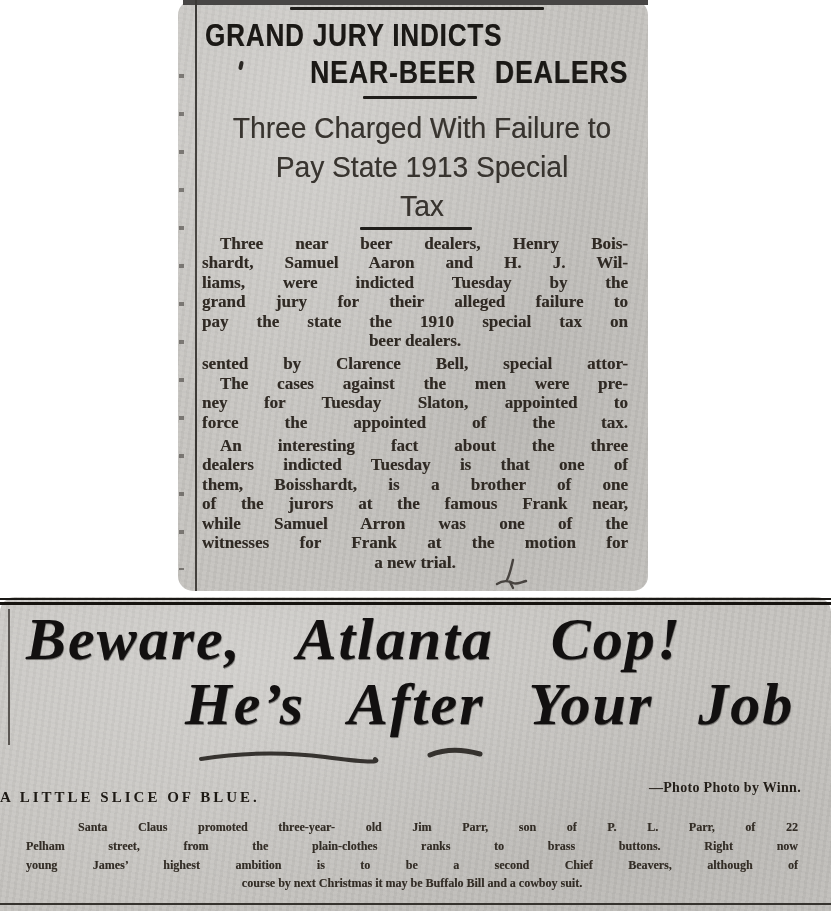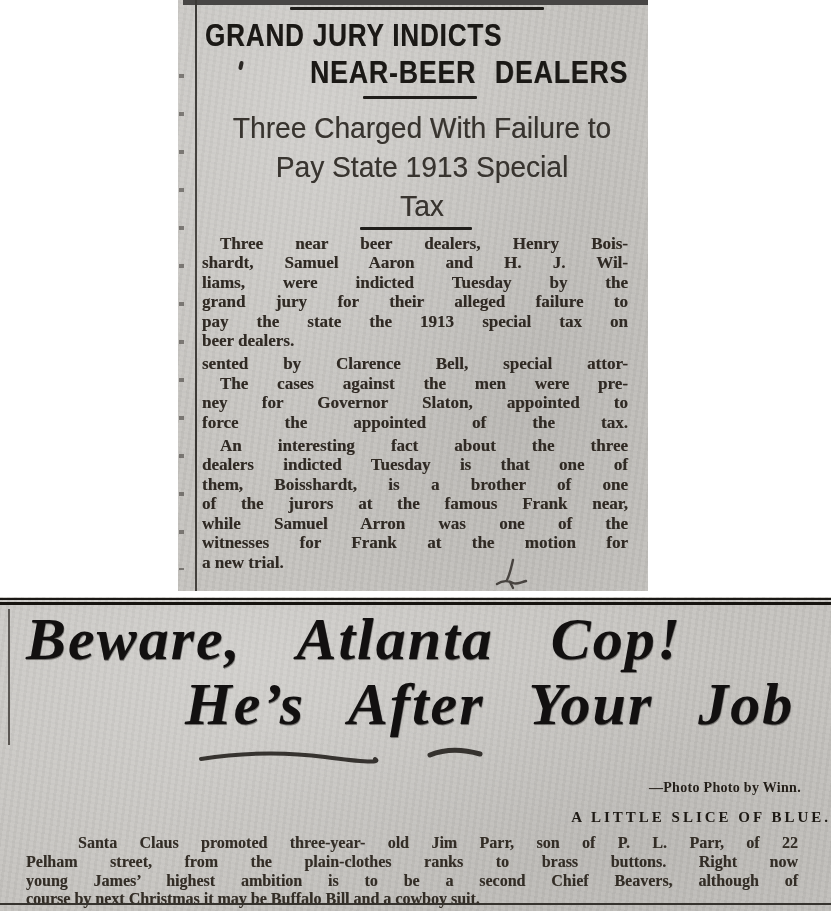--- a/index.html
+++ b/index.html
@@ -4,21 +4,21 @@
 <title>Newspaper Clippings</title>
 <style>
   html,body{margin:0;padding:0;background:#ffffff;}
   .page{position:relative;width:831px;height:911px;background:#ffffff;overflow:hidden;
         font-family:"Liberation Serif",serif;}
   .clip{position:absolute;background-color:#c7c5c1;
         background-image:
           radial-gradient(ellipse at 28% 18%, rgba(255,255,255,0.22), transparent 60%),
           radial-gradient(ellipse at 75% 70%, rgba(0,0,0,0.05), transparent 55%),
           repeating-linear-gradient(97deg, rgba(0,0,0,0.03) 0 3px, rgba(255,255,255,0.025) 3px 7px),
-          repeating-linear-gradient(12deg, rgba(0,0,0,0.018) 0 2px, transparent 2px 5px);}
+          repeating-linear-gradient(12deg, rgba(0,0,0,0.018) 0 2px, transparent 2px 5px); border-radius: 15px;}
   
   .clip-top{left:178px;top:0;width:470px;height:591px;}
   .top-strip{position:absolute;left:5px;top:0;width:465px;height:5px;background:#474544;}
   .rule{position:absolute;background:#1f1d1a;border-radius:1px;}
   .rule-above-headline{left:112px;top:7px;width:254px;height:3px;}
   .col-rule{position:absolute;left:17px;top:0;bottom:0;width:2px;
             background:linear-gradient(180deg,#3a3835 0%,#4a4743 40%,#383531 75%,#45423e 100%);}
   .margin-dashes{position:absolute;left:1px;top:40px;width:5px;height:530px;opacity:.65;
             background:repeating-linear-gradient(180deg, transparent 0 34px, rgba(58,54,50,0.85) 34px 38px);}
   .hl{position:absolute;margin:0;font-family:"Liberation Sans",sans-serif;font-weight:700;
@@ -31,41 +31,41 @@
   .dash-under-headline{left:185px;top:96px;width:114px;height:3px;}
   .subhead{position:absolute;left:24px;top:109px;width:440px;text-align:center;
            font-family:"Liberation Sans",sans-serif;font-weight:400;font-size:29px;line-height:39px;
            color:#38342f;transform:scaleX(0.97);transform-origin:center top;
            text-shadow:0.3px 0.3px 0.4px rgba(40,36,32,0.5);}
   .dash-under-subhead{left:182px;top:227px;width:112px;height:3px;}
   .article-body{position:absolute;left:24px;top:234px;width:442px;
            font-size:17px;line-height:19.4px;font-weight:700;color:#302a24;
            text-shadow:0.3px 0.3px 0.45px rgba(48,42,36,0.45);}
   .article-body p{margin:0 16px 4px 0;}
-  .bl{display:block;text-align:left;}
+  .bl{display:block;text-align:center;}
   .just{text-align:justify;text-align-last:justify;text-justify:inter-word;}
   .ind{padding-left:18px;box-sizing:border-box;}
   .inkmark{position:absolute;left:315px;top:558px;}
   
   .clip-bottom{left:0;top:597px;width:831px;height:366px;}
   .dbl-a{position:absolute;left:0;right:0;top:1px;height:2px;background:#1a1815;}
   .dbl-b{position:absolute;left:0;right:0;top:5px;height:3px;background:#16130f;}
   .left-rule{position:absolute;left:8px;top:12px;width:2px;height:136px;background:rgba(52,48,44,0.75);}
   .bhl{position:absolute;margin:0;font-family:"Liberation Serif",serif;font-style:italic;
        font-weight:700;font-size:60px;line-height:66px;color:#121010;white-space:nowrap;
        text-shadow:0.5px 0.5px 0.7px rgba(18,16,14,0.5);}
   .bhl1{left:26px;top:9px;letter-spacing:2px;word-spacing:40px;}
   .bhl2{left:185px;top:74px;letter-spacing:2px;word-spacing:28px;}
   .arc{position:absolute;left:195px;top:148px;}
   .credit{position:absolute;right:30px;top:183px;font-weight:700;font-size:14px;
           color:#241f19;letter-spacing:0.3px;}
-  .cap-title{position:absolute;left:0;right:0;top:212px;text-align:right;font-weight:700;
+  .cap-title{position:absolute;left:0;right:0;top:192px;text-align:left;font-weight:700;
           font-size:15px;letter-spacing:3px;color:#1e1a15;}
-  .caption{position:absolute;left:26px;top:221px;width:772px;font-size:16px;line-height:18.8px;
-          font-weight:700;color:#332d26;text-shadow:0.3px 0.3px 0.4px rgba(48,42,36,0.4);margin-top:16px;}
+  .caption{position:absolute;left:26px;top:221px;width:772px;font-size:12px;line-height:18.8px;
+          font-weight:700;color:#332d26;text-shadow:0.3px 0.3px 0.4px rgba(48,42,36,0.4);}
   .ind2{padding-left:52px;box-sizing:border-box;}
   .bottom-rule{position:absolute;left:0;right:0;top:306px;height:2px;background:#36332e;}
 </style>
 </head>
 <body>
 
 <div class="page">
 
   <section class="clip clip-top">
     <div class="top-strip"></div>
@@ -84,27 +84,27 @@
       <div>Tax</div>
     </div>
     <div class="rule dash-under-subhead"></div>
 
     <div class="article-body">
       <p>
         <span class="bl just ind">Three near beer dealers, Henry Bois-</span>
         <span class="bl just">shardt, Samuel Aaron and H. J. Wil-</span>
         <span class="bl just">liams, were indicted Tuesday by the</span>
         <span class="bl just">grand jury for their alleged failure to</span>
-        <span class="bl just">pay the state the 1913 special tax on</span>
+        <span class="bl just">pay the state the 1910 special tax on</span>
         <span class="bl">beer dealers.</span>
       </p>
       <p>
         <span class="bl just">sented by Clarence Bell, special attor-</span>
         <span class="bl just ind">The cases against the men were pre-</span>
-        <span class="bl just">ney for Governor Slaton, appointed to</span>
+        <span class="bl just">ney for Tuesday Slaton, appointed to</span>
         <span class="bl just">force the appointed of the tax.</span>
       </p>
       <p>
         <span class="bl just ind">An interesting fact about the three</span>
         <span class="bl just">dealers indicted Tuesday is that one of</span>
         <span class="bl just">them, Boisshardt, is a brother of one</span>
         <span class="bl just">of the jurors at the famous Frank near,</span>
         <span class="bl just">while Samuel Arron was one of the</span>
         <span class="bl just">witnesses for Frank at the motion for</span>
         <span class="bl">a new trial.</span>

